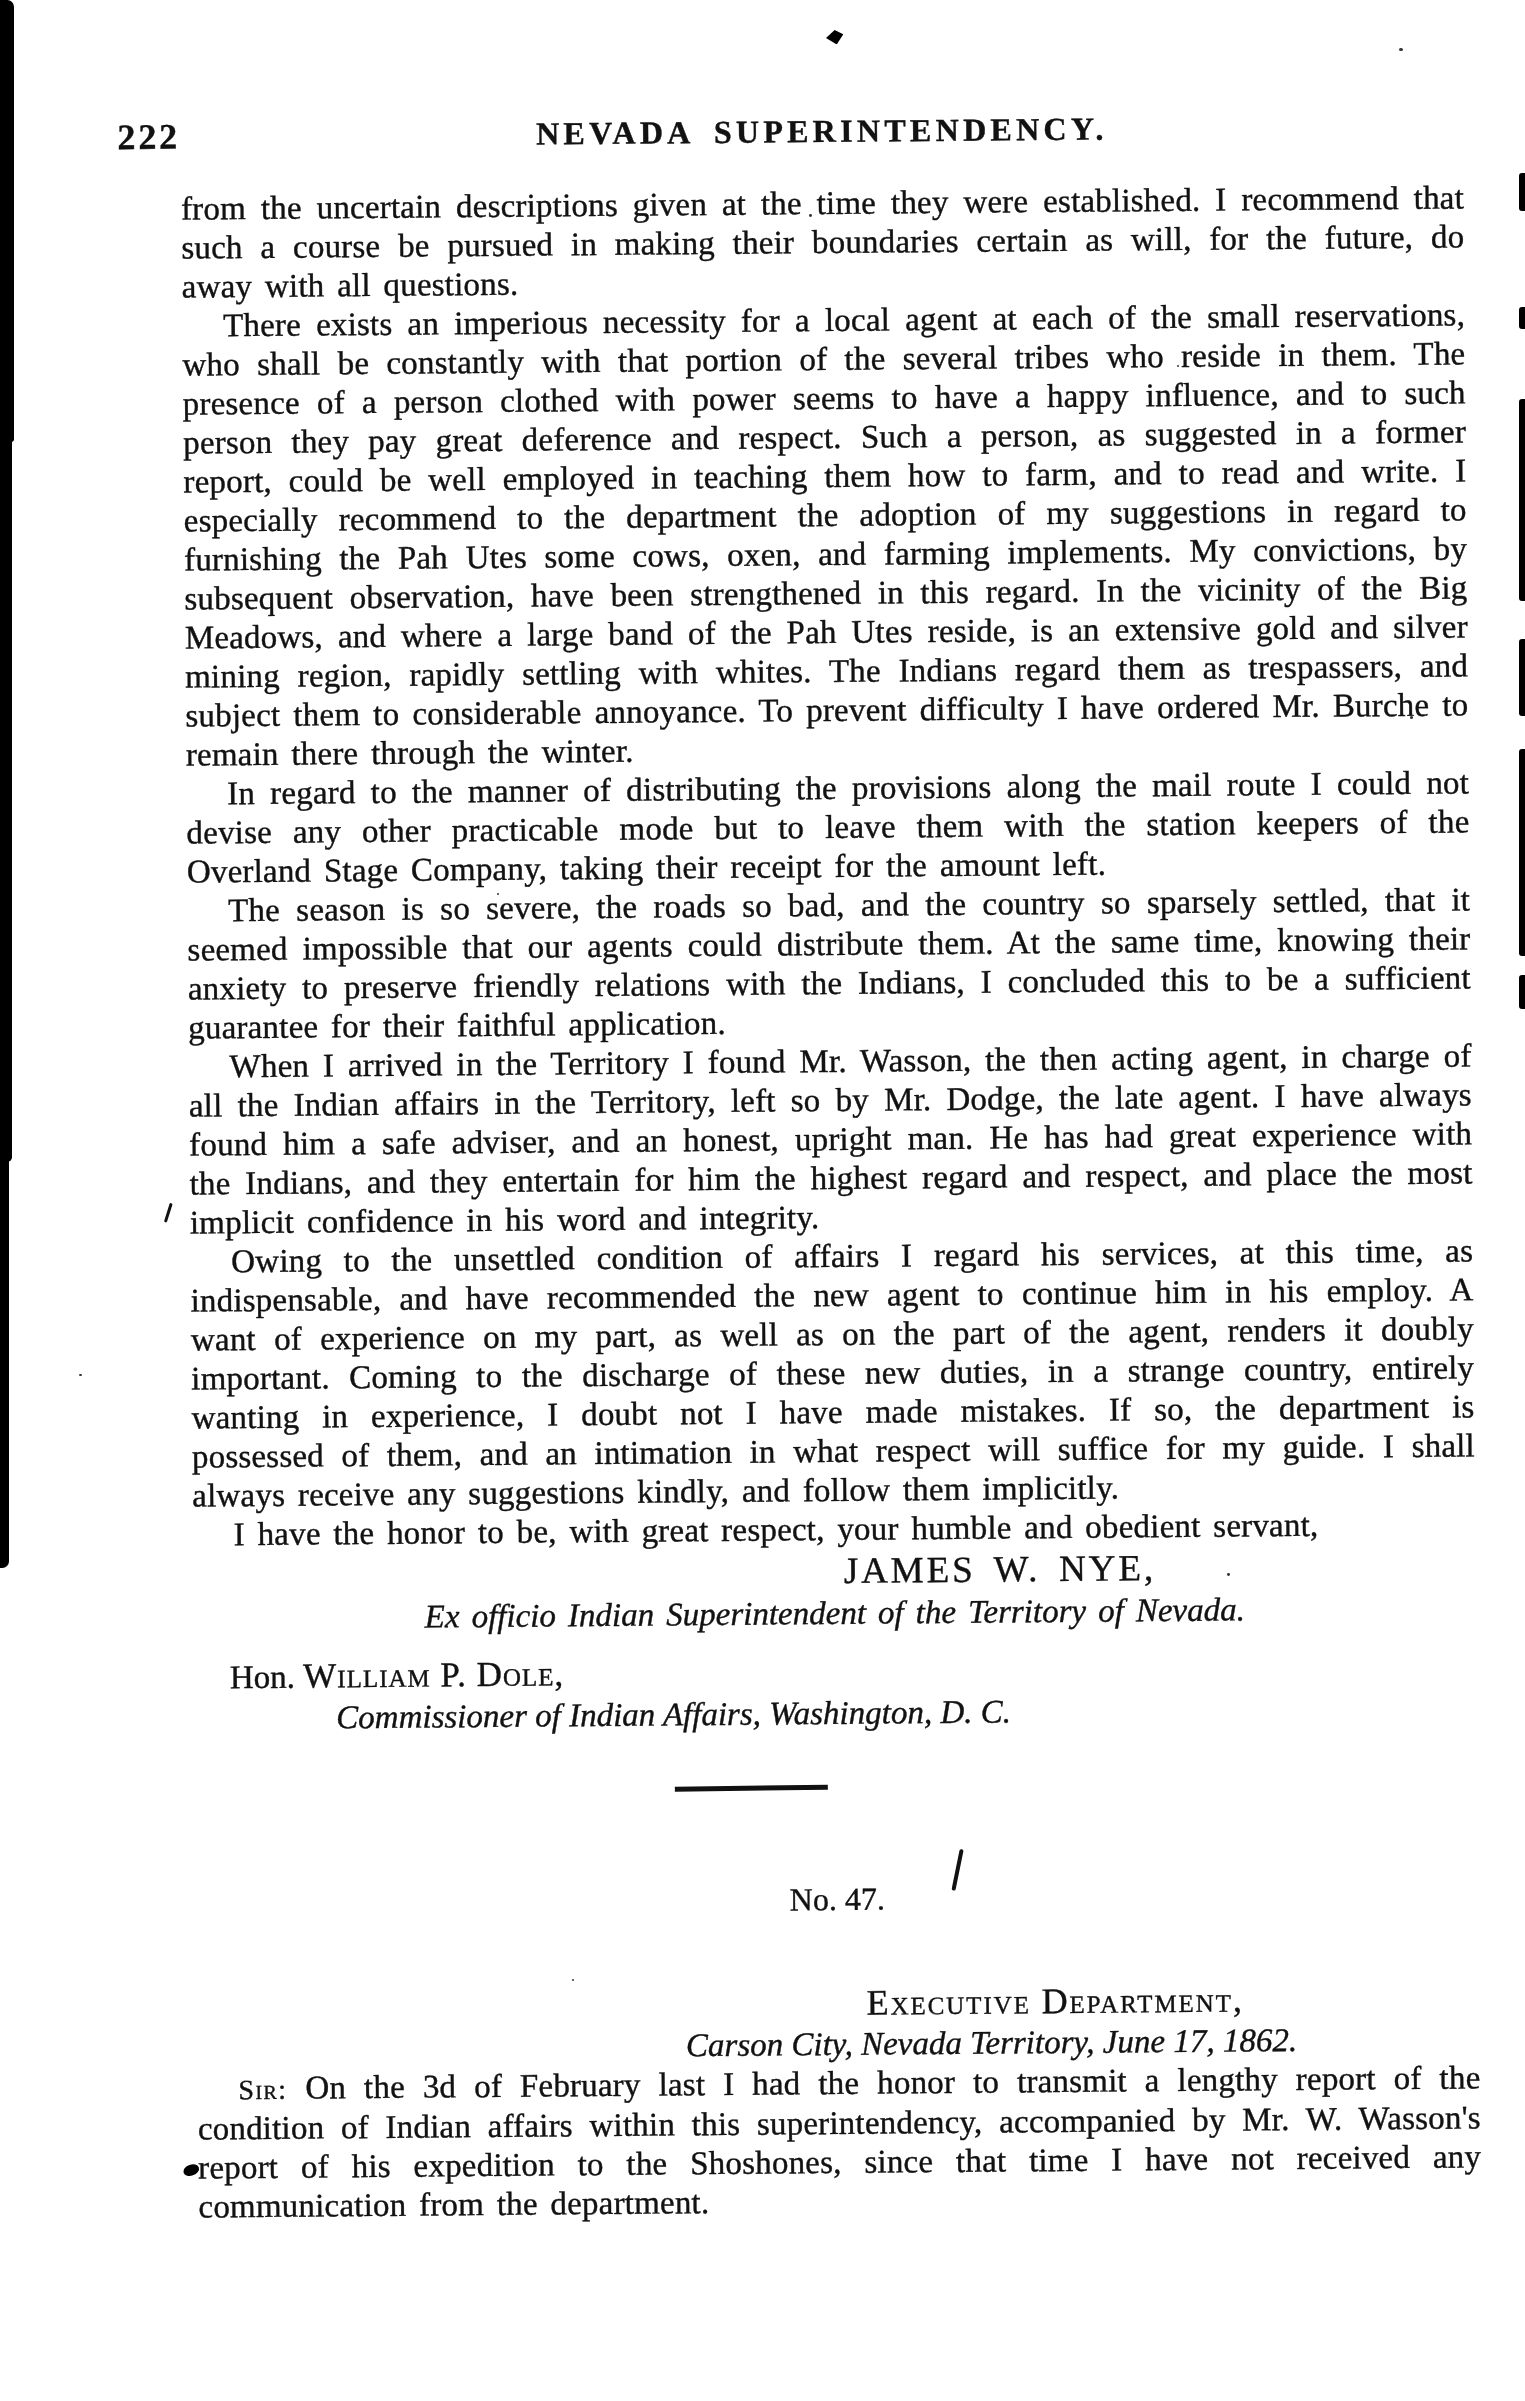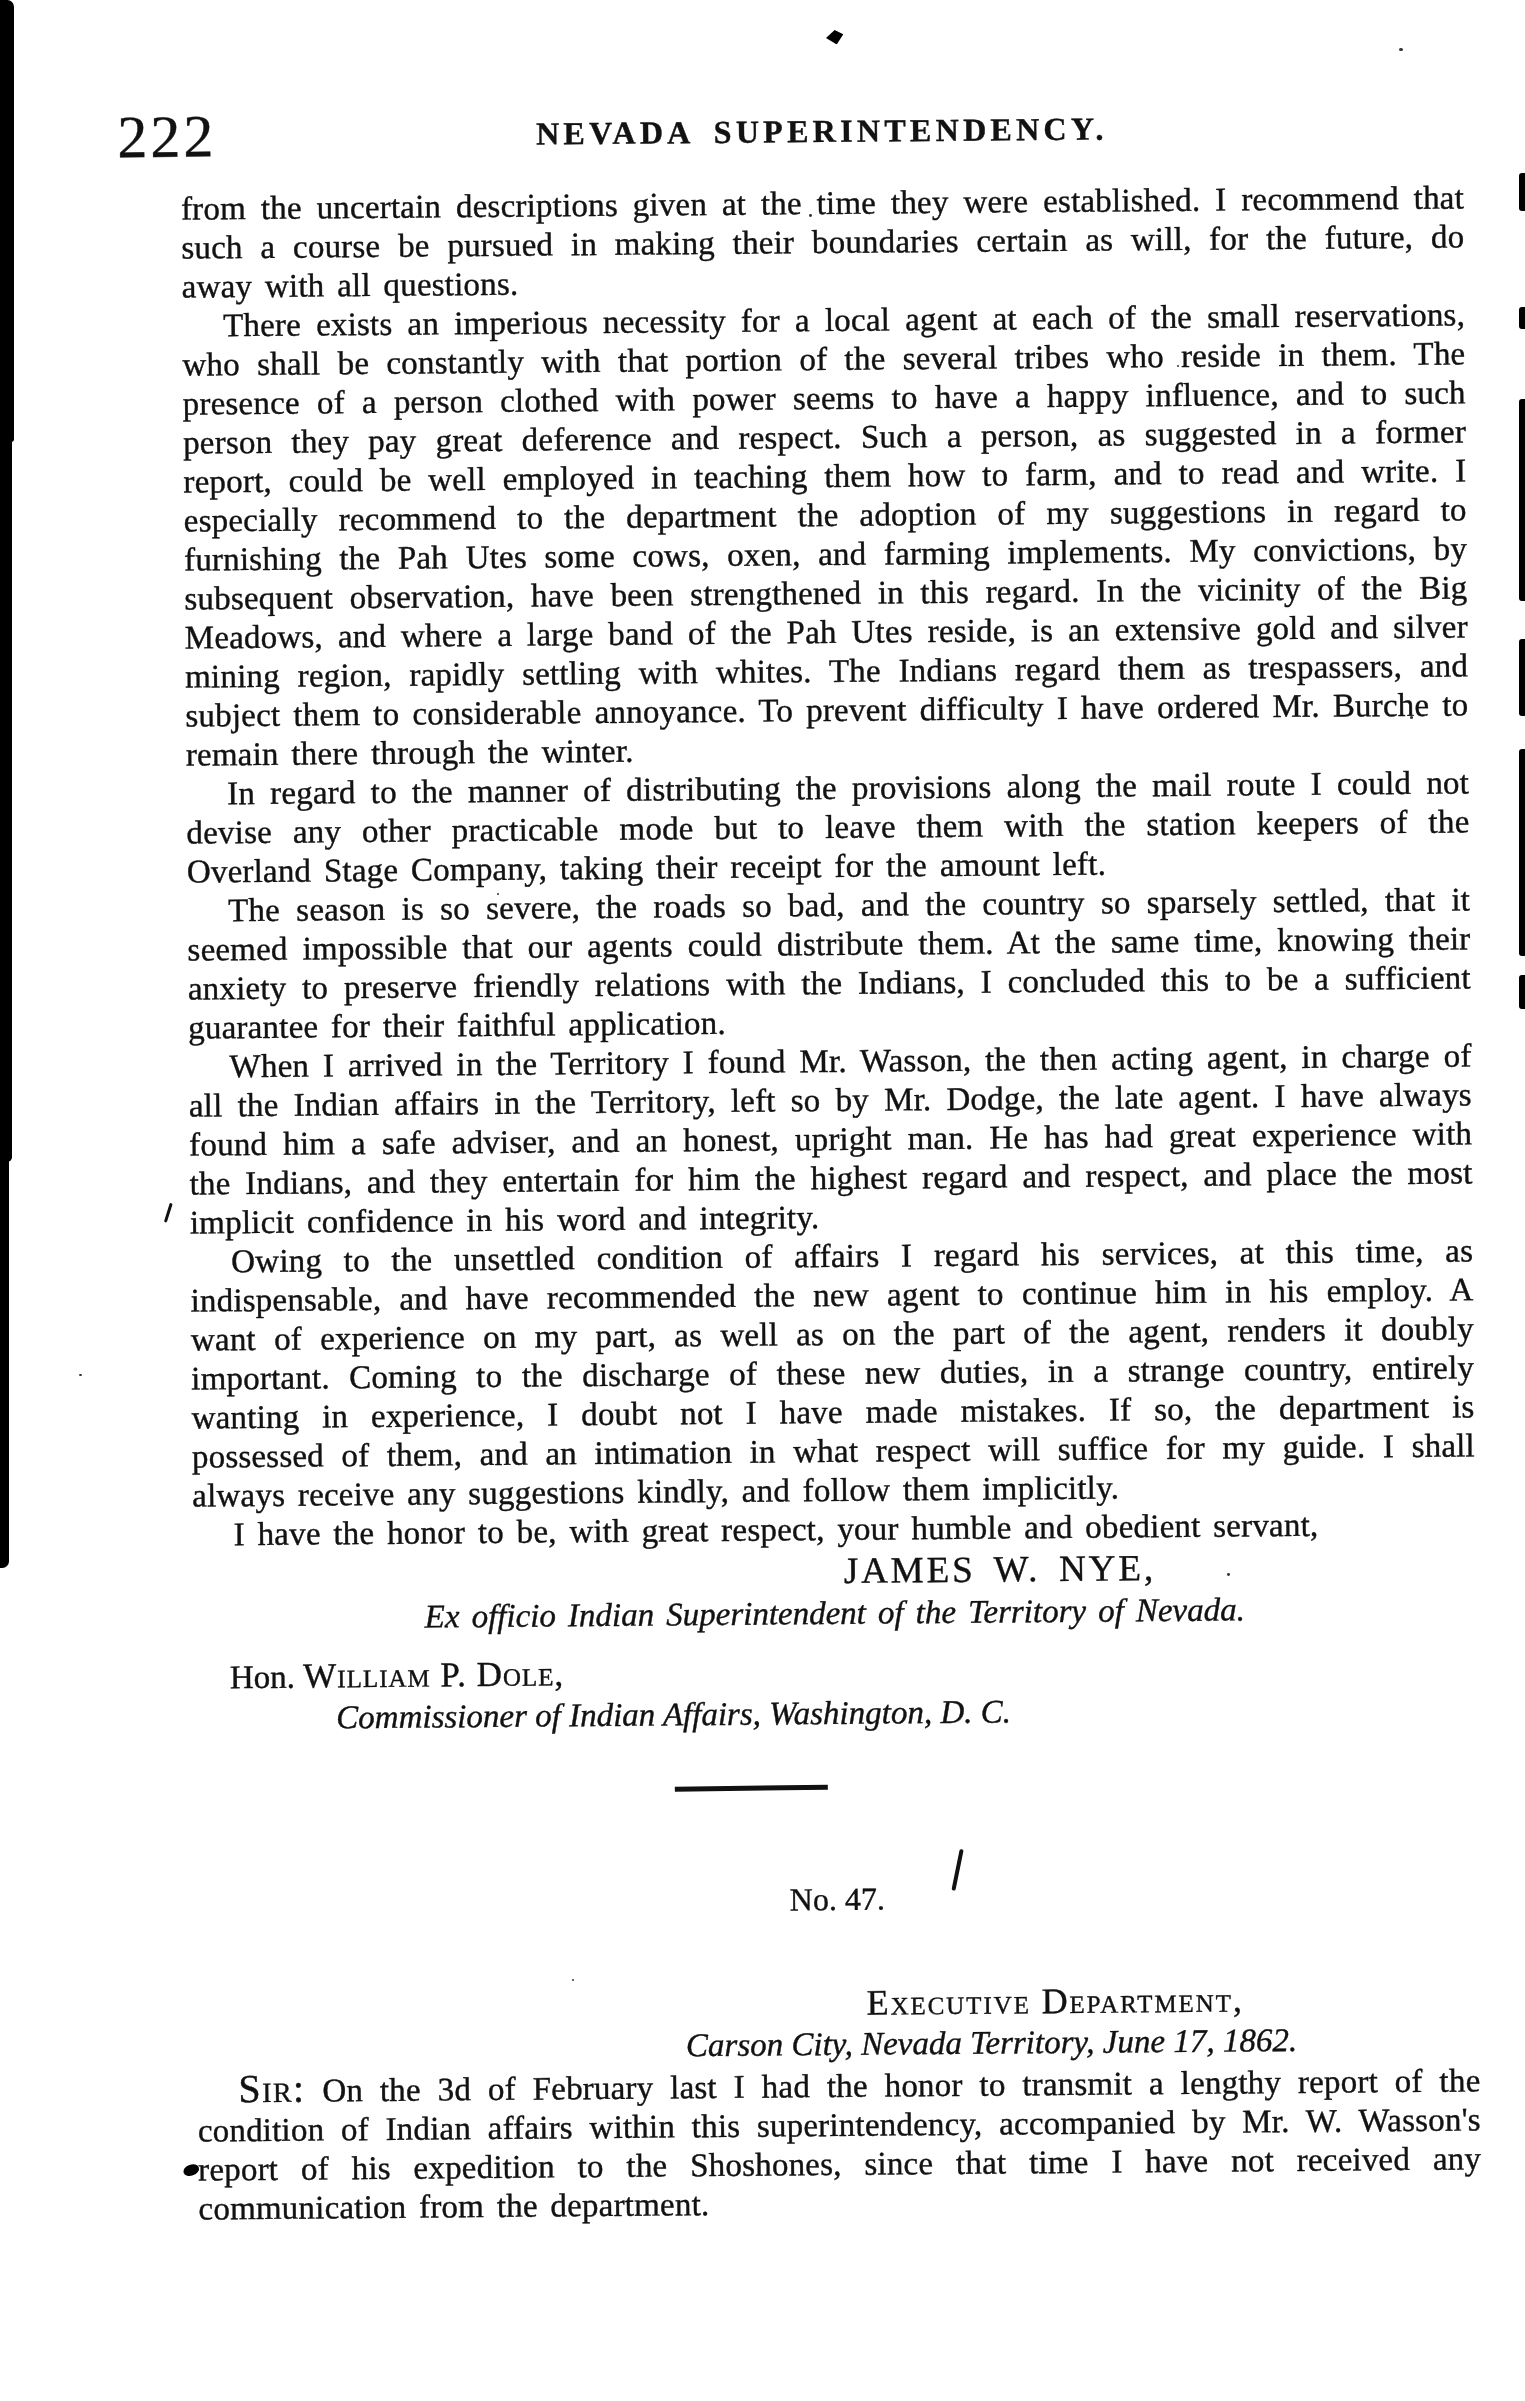--- a/index.html
+++ b/index.html
@@ -29,22 +29,22 @@
 
   .page-header {
     position: relative;
     margin-top: 107px;
     height: 52px;
   }
   .page-number {
     position: absolute;
     left: -63px;
     top: 0;
-    font-size: 60px;
-    font-weight: normal;
+    font-size: 36px;
+    font-weight: bold;
     letter-spacing: 2.9px;
     line-height: 48px;
   }
   .running-title {
     text-align: center;
     font-size: 32px;
     font-weight: bold;
     letter-spacing: 4.3px;
     line-height: 48px;
     word-spacing: 8.6px;
@@ -130,21 +130,21 @@
     text-align: right;
     padding-right: 183px;
     font-style: italic;
     font-size: 33px;
     line-height: 40px;
   }
 
   .sir-para { margin-top: 15.4px; }
   .sir-para .sc {
     font-variant: small-caps;
-    font-size: 40px;
+    font-size: 28px;
     letter-spacing: 1.4px;
     margin-top: 40px;
   }
 
   
   .edge-left-a, .edge-left-b, .edge-left-c {
     position: absolute; left: 0; background: #000;
   }
   .edge-left-a { top: 0;      width: 14.4px; height: 442px;  border-radius: 0 6.7px 2.9px 0; }
   .edge-left-b { top: 432px;  width: 11.5px; height: 730px; border-radius: 0 4.8px 4.8px 0; }

